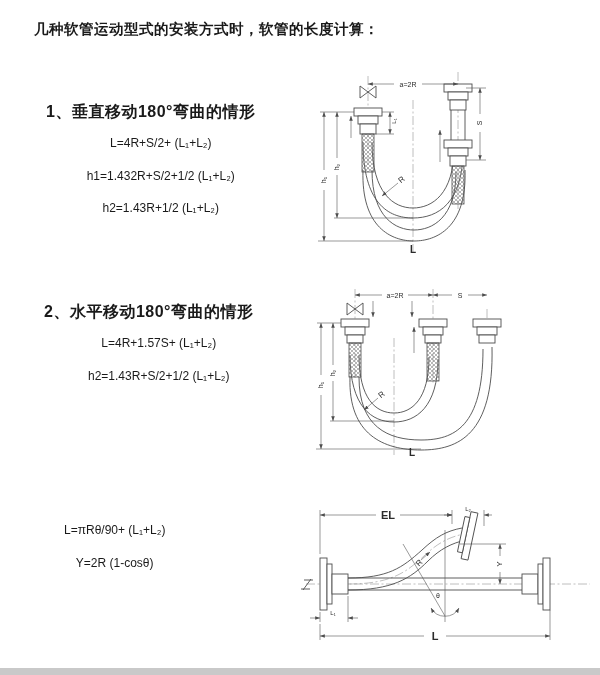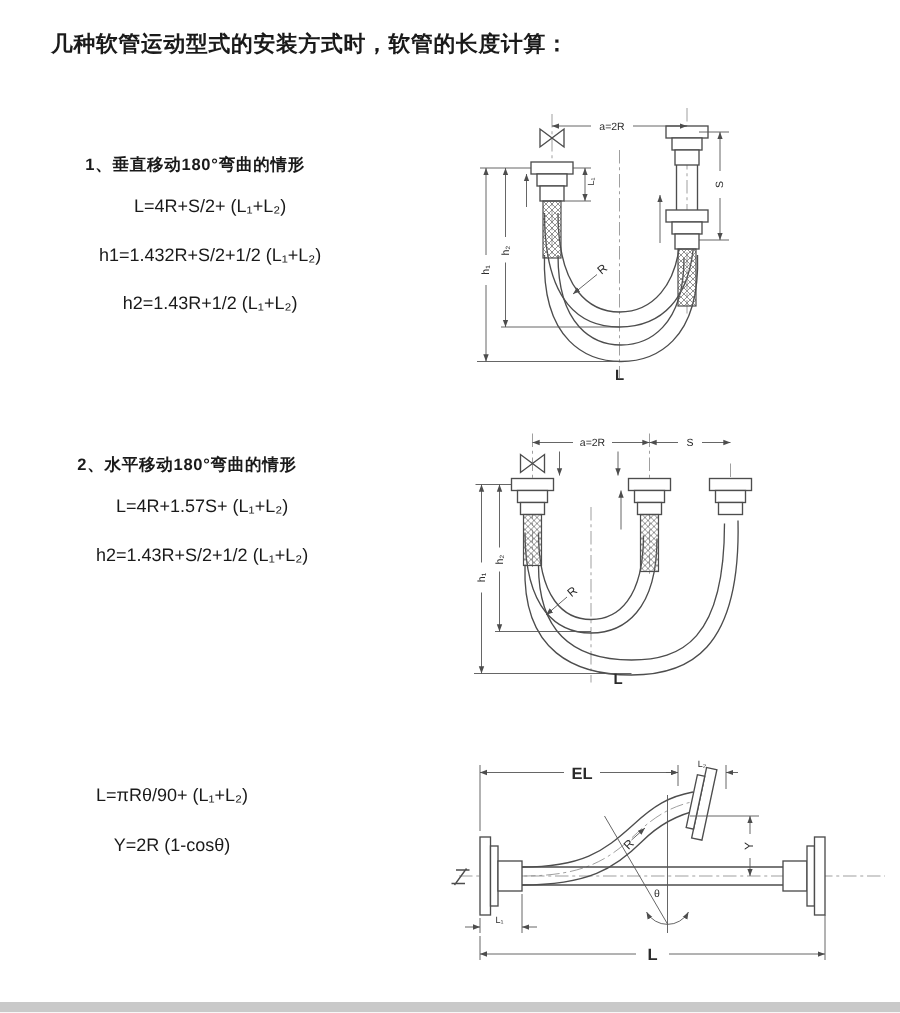--- a/index.html
+++ b/index.html
@@ -1,20 +1,20 @@
 <!DOCTYPE html>
 <html><head>
 <meta charset="utf-8">
 <style>
   html,body{margin:0;padding:0;background:#ffffff;}
   .page{position:relative;width:600px;height:675px;background:#ffffff;overflow:hidden;
         font-family:"Liberation Sans", sans-serif;color:#1a1a1a;text-align:center;}
   .title{position:absolute;left:34px;top:20px;font-size:14.5px;font-weight:600;letter-spacing:0.5px;}
   .section{position:absolute;}
-  .sec-heading{font-size:11px;font-weight:600;letter-spacing:0.5px;margin-bottom:4px;}
+  .sec-heading{font-size:16px;font-weight:600;letter-spacing:0.5px;margin-bottom:4px;}
   .formula{font-size:12px;margin-left:20px;height:32.5px;line-height:32.5px;white-space:pre;}
   #sec1{left:46px;top:102px;}
   #sec2{left:44px;top:302px;}
   #sec3{left:44px;top:514px;}
   .dwg{position:absolute;}
   #dwg1{left:310px;top:70px;}
   #dwg2{left:312px;top:283px;}
   #dwg3{left:300px;top:500px;}
   svg{display:block;}
   svg text{fill:#2b2b2b;font-family:"Liberation Sans",sans-serif;}

